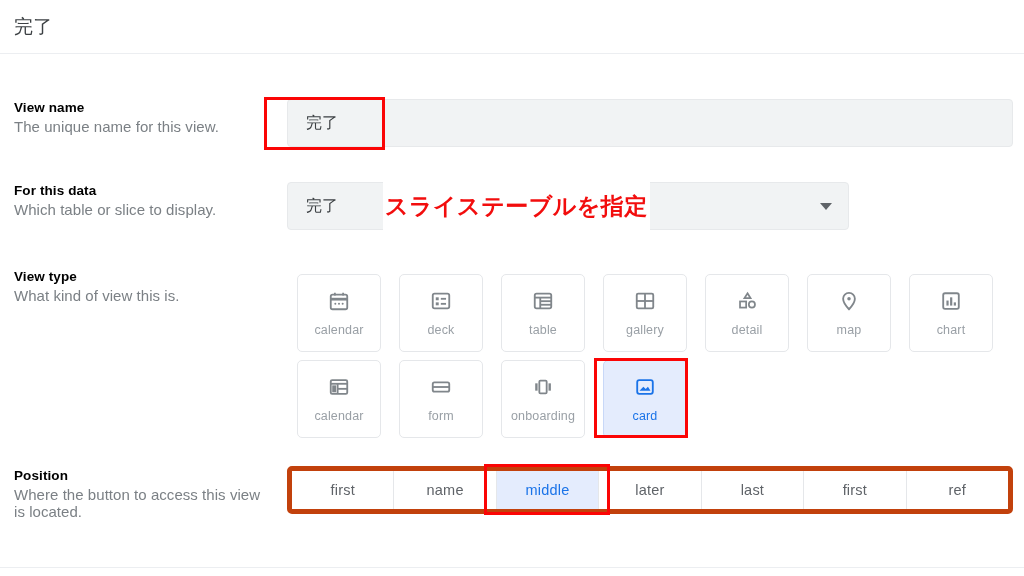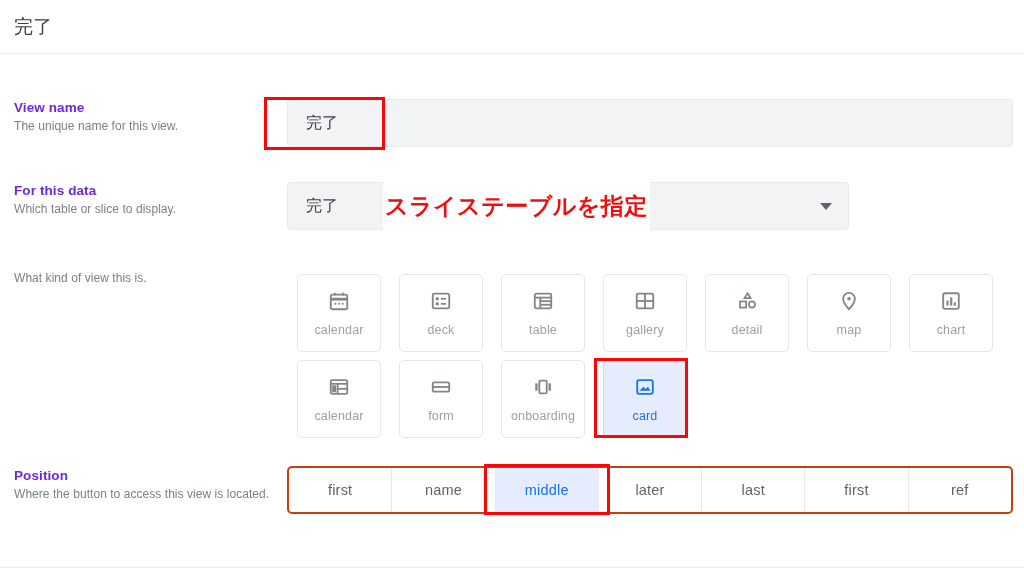--- a/index.html
+++ b/index.html
@@ -27,25 +27,25 @@
     position: absolute; left: 0; width: 1024px; height: 1px;
     background: #eceef1;
   }
   .hr.top { top: 53px; }
   .hr.bottom { top: 567px; }
 
   
   .row { position: absolute; left: 0; width: 1024px; }
   .label-col { position: absolute; left: 14px; width: 258px; }
   .lbl-title {
-    font-size: 13.5px; font-weight: bold; color: #6d28d9;
+    font-size: 13.5px; font-weight: bold; color: #000000;
     line-height: 17px; letter-spacing: .1px;
   }
   .lbl-desc {
-    font-size: 12px; color: #7b8085; line-height: 17px;
+    font-size: 15px; color: #7b8085; line-height: 17px;
     margin-top: 2px; letter-spacing: .05px;
   }
 
   
   .text-input {
     position: absolute; left: 287px; top: 99px;
     width: 726px; height: 48px;
     background: #f1f3f4;
     border: 1px solid #e7e9eb;
     border-radius: 4px;
@@ -110,21 +110,21 @@
     background: #e4ecfd;
     border-color: #c8d8f8;
   }
   .tile.selected .t-label { color: #1a73e8; }
 
   
   .segmented {
     position: absolute; left: 287px; top: 466px;
     width: 726px; height: 48px;
     display: flex;
-    border: 2px solid #c2410c;
+    border: 5px solid #c2410c;
     border-radius: 5px;
     overflow: hidden;
     background: #fff;
   }
   .seg {
     flex: 1 1 0;
     display: flex; align-items: center; justify-content: center;
     font-size: 14.5px; color: #5f6368;
     border-right: 1px solid #e5e7ea;
     letter-spacing: .2px;
@@ -169,20 +169,21 @@
     <div class="lbl-title">For this data</div>
     <div class="lbl-desc">Which table or slice to display.</div>
   </div>
   <div class="dropdown">
     <span>完了</span>
     <span class="annot-red">スライステーブルを指定</span>
     <span class="dd-arrow"></span>
   </div>
 
   <div class="label-col" style="top:268px;">
+    <div class="lbl-title">View type</div>
     <div class="lbl-desc">What kind of view this is.</div>
   </div>
 
   <div class="tiles">
 
     <div class="tile">
       <span>
         <svg width="22" height="22" viewBox="0 0 24 24" fill="none" stroke="#80868b" stroke-width="2">
           <rect x="3" y="5" width="18" height="16" rx="2"></rect>
           <line x1="3" y1="10" x2="21" y2="10" stroke-width="3"></line>

